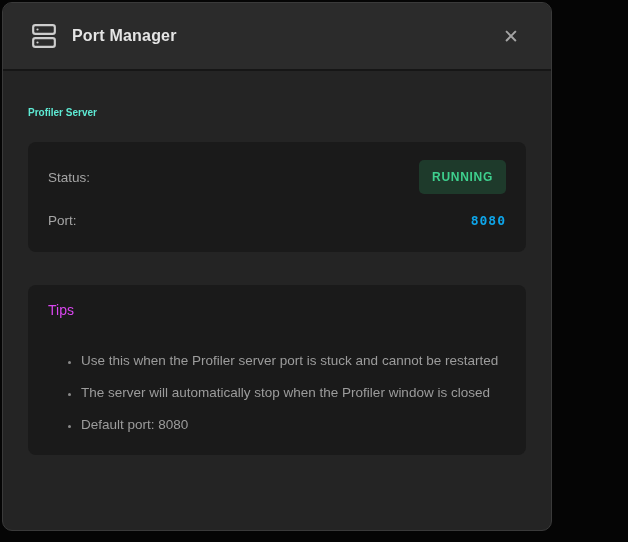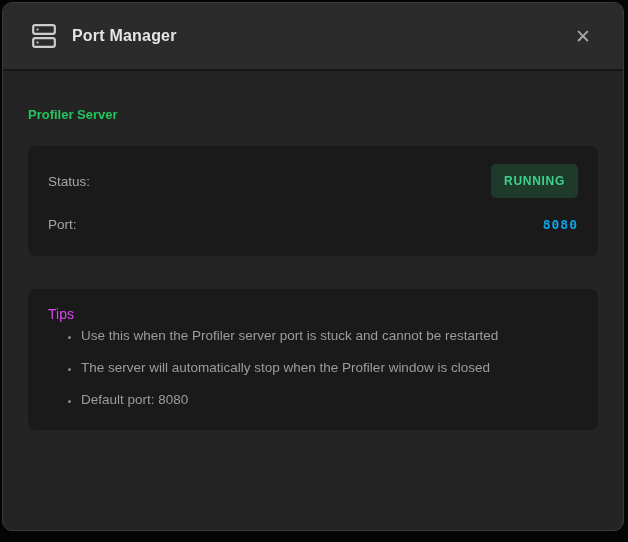--- a/index.html
+++ b/index.html
@@ -6,21 +6,21 @@
   body {
     width:628px; height:542px; overflow:hidden;
     background:#050505;
     font-family:"Liberation Sans", sans-serif;
     -webkit-font-smoothing:antialiased;
   }
   .stage { position:relative; width:628px; height:542px; }
 
   .window {
     position:absolute; left:2px; top:2px;
-    width:622px; height:529px; box-sizing:border-box;
+    width:550px; height:529px; box-sizing:border-box;
     background:#242424;
     border:1px solid #3a3a3a;
     border-radius:10px;
     overflow:hidden;
   }
 
   
   .titlebar {
     height:68px; box-sizing:border-box;
     background:#2b2b2b;
@@ -39,21 +39,21 @@
     color:#a5a5a5; font-size:19px; line-height:1;
     padding:6px 10px;
     font-family:inherit;
   }
 
   
   .content { padding:20px 25px 0; }
 
   .section-heading {
     margin:16px 0 0; padding:0;
-    font-size:13px; font-weight:bold; color:#22c55e;
+    font-size:10px; font-weight:bold; color:#5eead4;
   }
 
   .panel { background:#1a1a1a; border-radius:8px; }
 
   .status-panel { margin-top:24px; padding:18px 20px; }
   .row { display:flex; align-items:center; justify-content:space-between; min-height:28px;text-align:right; }
   .row + .row { margin-top:12px;gap:33px; }
   .row-label { font-size:13.5px; color:#a5a5a5; }
   .status-badge {
     background:#1e3a2b; color:#3ed08e;
@@ -70,21 +70,21 @@
     display:inline-flex; align-items:center; gap:10px;
     background:#ee4444; color:#ffffff;
     border:none; border-radius:7px; cursor:pointer;
     height:37px; padding:0 18px;
     font-size:13.5px; font-weight:bold; font-family:inherit;
   }
   .stop-btn svg { width:18px; height:18px; display:block; }
 
   .tips-panel { margin-top:33px; padding:17px 20px 21px; }
   .tips-heading { font-size:14px; font-weight:normal; color:#d946ef; }
-  .tips-list { margin:6px 0 0; padding:0 0 0 33px; list-style:disc; }
+  .tips-list { margin:35px 0 0; padding:0 0 0 33px; list-style:disc; }
   .tips-list li {
     font-size:13.5px; color:#9c9c9c; margin-bottom:15px; line-height:1.25;
   }
   .tips-list li:last-child { margin-bottom:0; }
   .tips-list li::marker { color:#8a8a8a; font-size:11px; }
 </style>
 </head>
 <body>
 
 <div class="stage">

